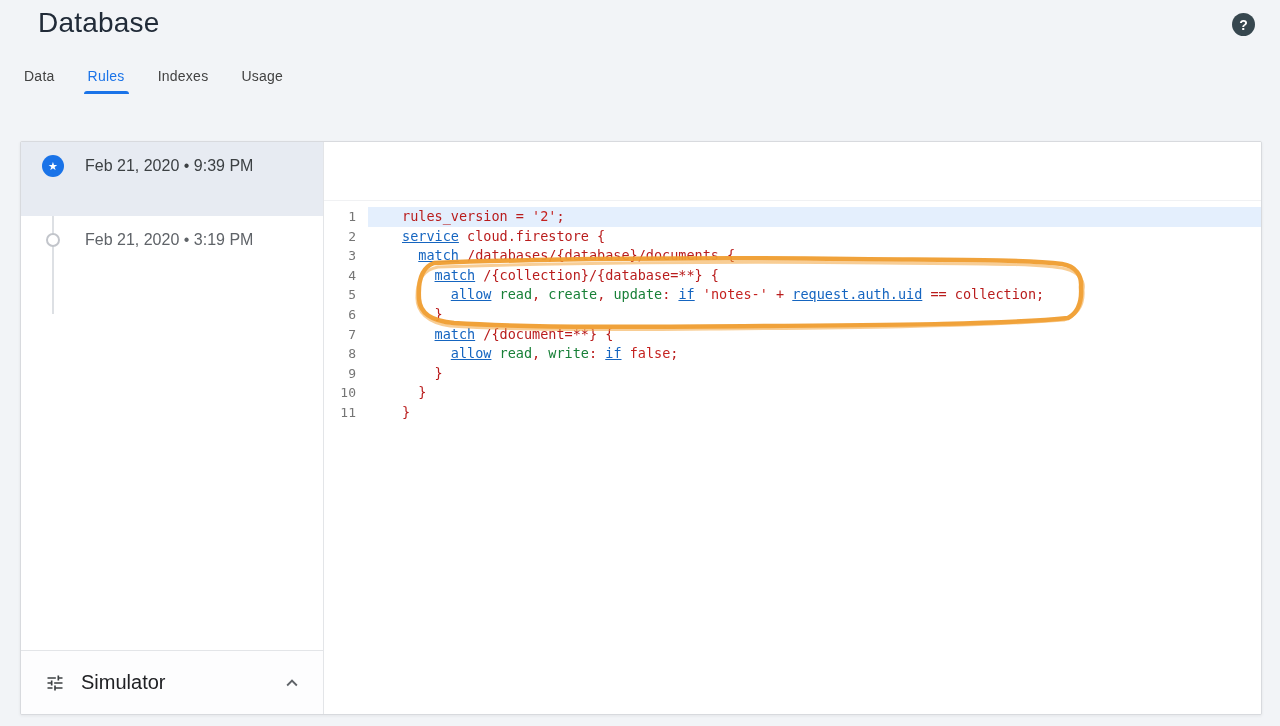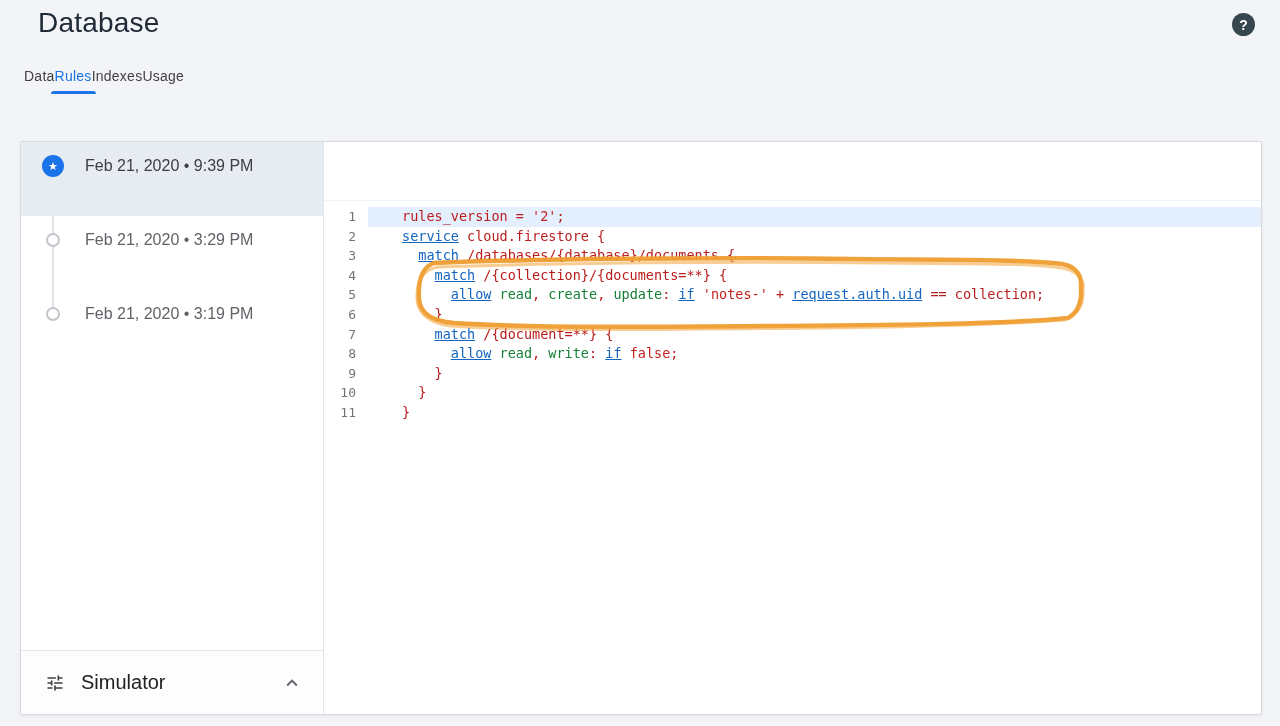--- a/index.html
+++ b/index.html
@@ -32,21 +32,21 @@
   .help-btn {
     position:absolute; right:25px; top:13px; width:23px; height:23px;
     border-radius:50%; background:#37474f; color:#fff;
     display:flex; align-items:center; justify-content:center;
     font-size:14px; font-weight:700; cursor:pointer;
   }
 
   
   .tabs {
     position:absolute; left:24px; top:58px; height:36px;
-    display:flex; align-items:stretch;
+    display:flex; gap:33px; align-items:stretch;
   }
   .tab {
     position:relative; display:flex; align-items:center;
     font-size:14px; font-weight:500; color:#424242; letter-spacing:.25px;
     cursor:pointer;
   }
   .tab.active { color:#1a73e8; }
   .tab.active::after {
     content:""; position:absolute; left:-4px; right:-4px; bottom:0; height:3px;
     background:#1a73e8; border-radius:3px 3px 0 0;
@@ -147,26 +147,20 @@
         <div class="vrow selected">
           <div class="vicon">
             <div class="star-badge">★</div>
           </div>
           <div class="vlabel">Feb 21, 2020 • 9:39 PM</div>
         </div>
         <div class="vrow">
           <div class="vicon">
             <div class="dot-badge"></div>
           </div>
-          <div class="vlabel">Feb 21, 2020 • 3:29 PM</div>
-        </div>
-        <div class="vrow">
-          <div class="vicon">
-            <div class="dot-badge"></div>
-          </div>
           <div class="vlabel">Feb 21, 2020 • 3:19 PM</div>
         </div>
       </div>
     <div class="sidebar-spacer"></div>
     <div class="sim-row">
       <span style="display:flex;">
         <svg width="20" height="20" viewBox="0 0 24 24" fill="#3c4043">
           <path d="M3 17v2h6v-2H3zm0-12v2h10V5H3zm10 16v-2h8v-2h-8v-2h-2v6h2zM7 9v2H3v2h4v2h2V9H7zm14 4v-2H11v2h10zm-6-4h2V7h4V5h-4V3h-2v6z"></path>
         </svg>
       </span>
@@ -178,21 +172,21 @@
       </span>
     </div>
   </div>
 
   <div class="editor">
     <div class="editor-toolbar"></div>
     <div class="code-lines">
         <div class="codeline hl"><span class="gutter">1</span><span class="codetext"><span class="tok-p">rules_version = </span><span class="tok-s">'2'</span><span class="tok-p">;</span></span></div>
         <div class="codeline"><span class="gutter">2</span><span class="codetext"><span class="tok-k">service</span><span class="tok-p"> cloud.firestore {</span></span></div>
         <div class="codeline"><span class="gutter">3</span><span class="codetext"><span class="tok-p">  </span><span class="tok-k">match</span><span class="tok-p"> /databases/{database}/documents {</span></span></div>
-        <div class="codeline"><span class="gutter">4</span><span class="codetext"><span class="tok-p">    </span><span class="tok-k">match</span><span class="tok-p"> /{collection}/{documents=**} {</span></span></div>
+        <div class="codeline"><span class="gutter">4</span><span class="codetext"><span class="tok-p">    </span><span class="tok-k">match</span><span class="tok-p"> /{collection}/{database=**} {</span></span></div>
         <div class="codeline"><span class="gutter">5</span><span class="codetext"><span class="tok-p">      </span><span class="tok-k">allow</span><span class="tok-p"> </span><span class="tok-g">read</span><span class="tok-p">, </span><span class="tok-g">create</span><span class="tok-p">, </span><span class="tok-g">update</span><span class="tok-p">: </span><span class="tok-k">if</span><span class="tok-p"> </span><span class="tok-s">'notes-'</span><span class="tok-p"> + </span><span class="tok-k">request.auth.uid</span><span class="tok-p"> == collection;</span></span></div>
         <div class="codeline"><span class="gutter">6</span><span class="codetext"><span class="tok-p">    }</span></span></div>
         <div class="codeline"><span class="gutter">7</span><span class="codetext"><span class="tok-p">    </span><span class="tok-k">match</span><span class="tok-p"> /{document=**} {</span></span></div>
         <div class="codeline"><span class="gutter">8</span><span class="codetext"><span class="tok-p">      </span><span class="tok-k">allow</span><span class="tok-p"> </span><span class="tok-g">read</span><span class="tok-p">, </span><span class="tok-g">write</span><span class="tok-p">: </span><span class="tok-k">if</span><span class="tok-p"> </span><span class="tok-s">false</span><span class="tok-p">;</span></span></div>
         <div class="codeline"><span class="gutter">9</span><span class="codetext"><span class="tok-p">    }</span></span></div>
         <div class="codeline"><span class="gutter">10</span><span class="codetext"><span class="tok-p">  }</span></span></div>
         <div class="codeline"><span class="gutter">11</span><span class="codetext"><span class="tok-p">}</span></span></div>
       </div>
 
     <svg class="annotation" viewBox="0 0 680 78">

